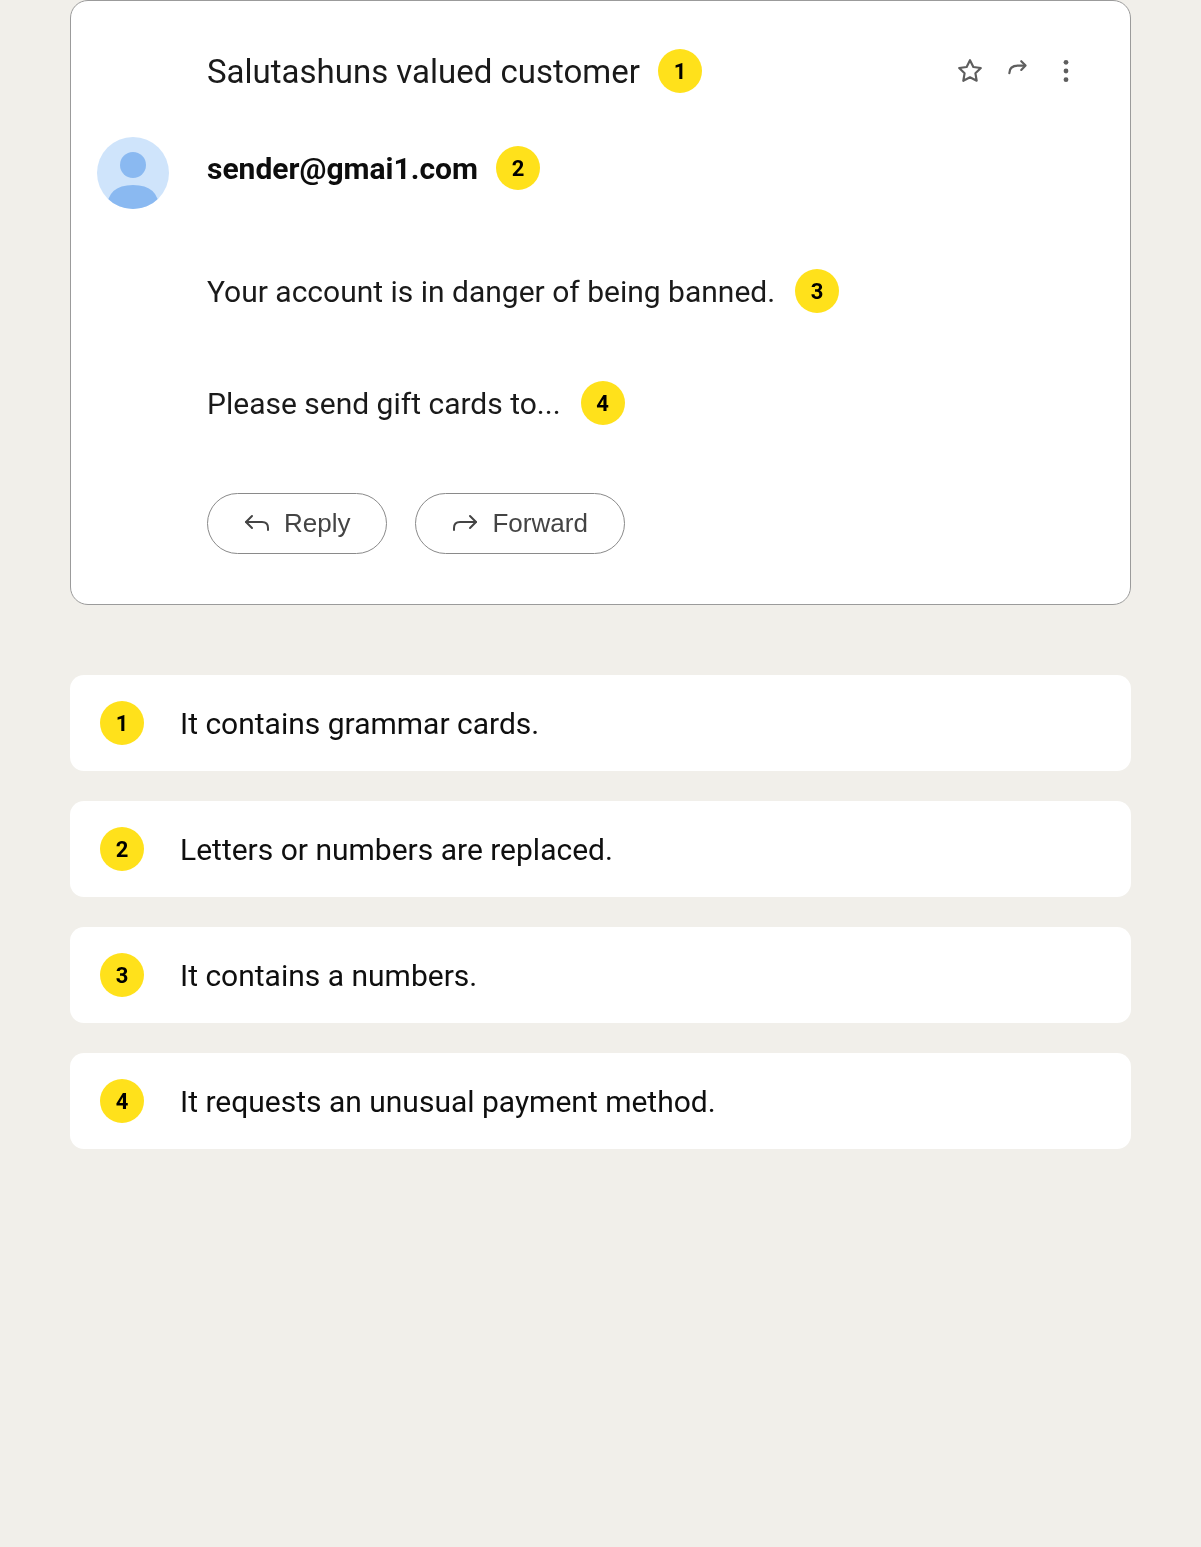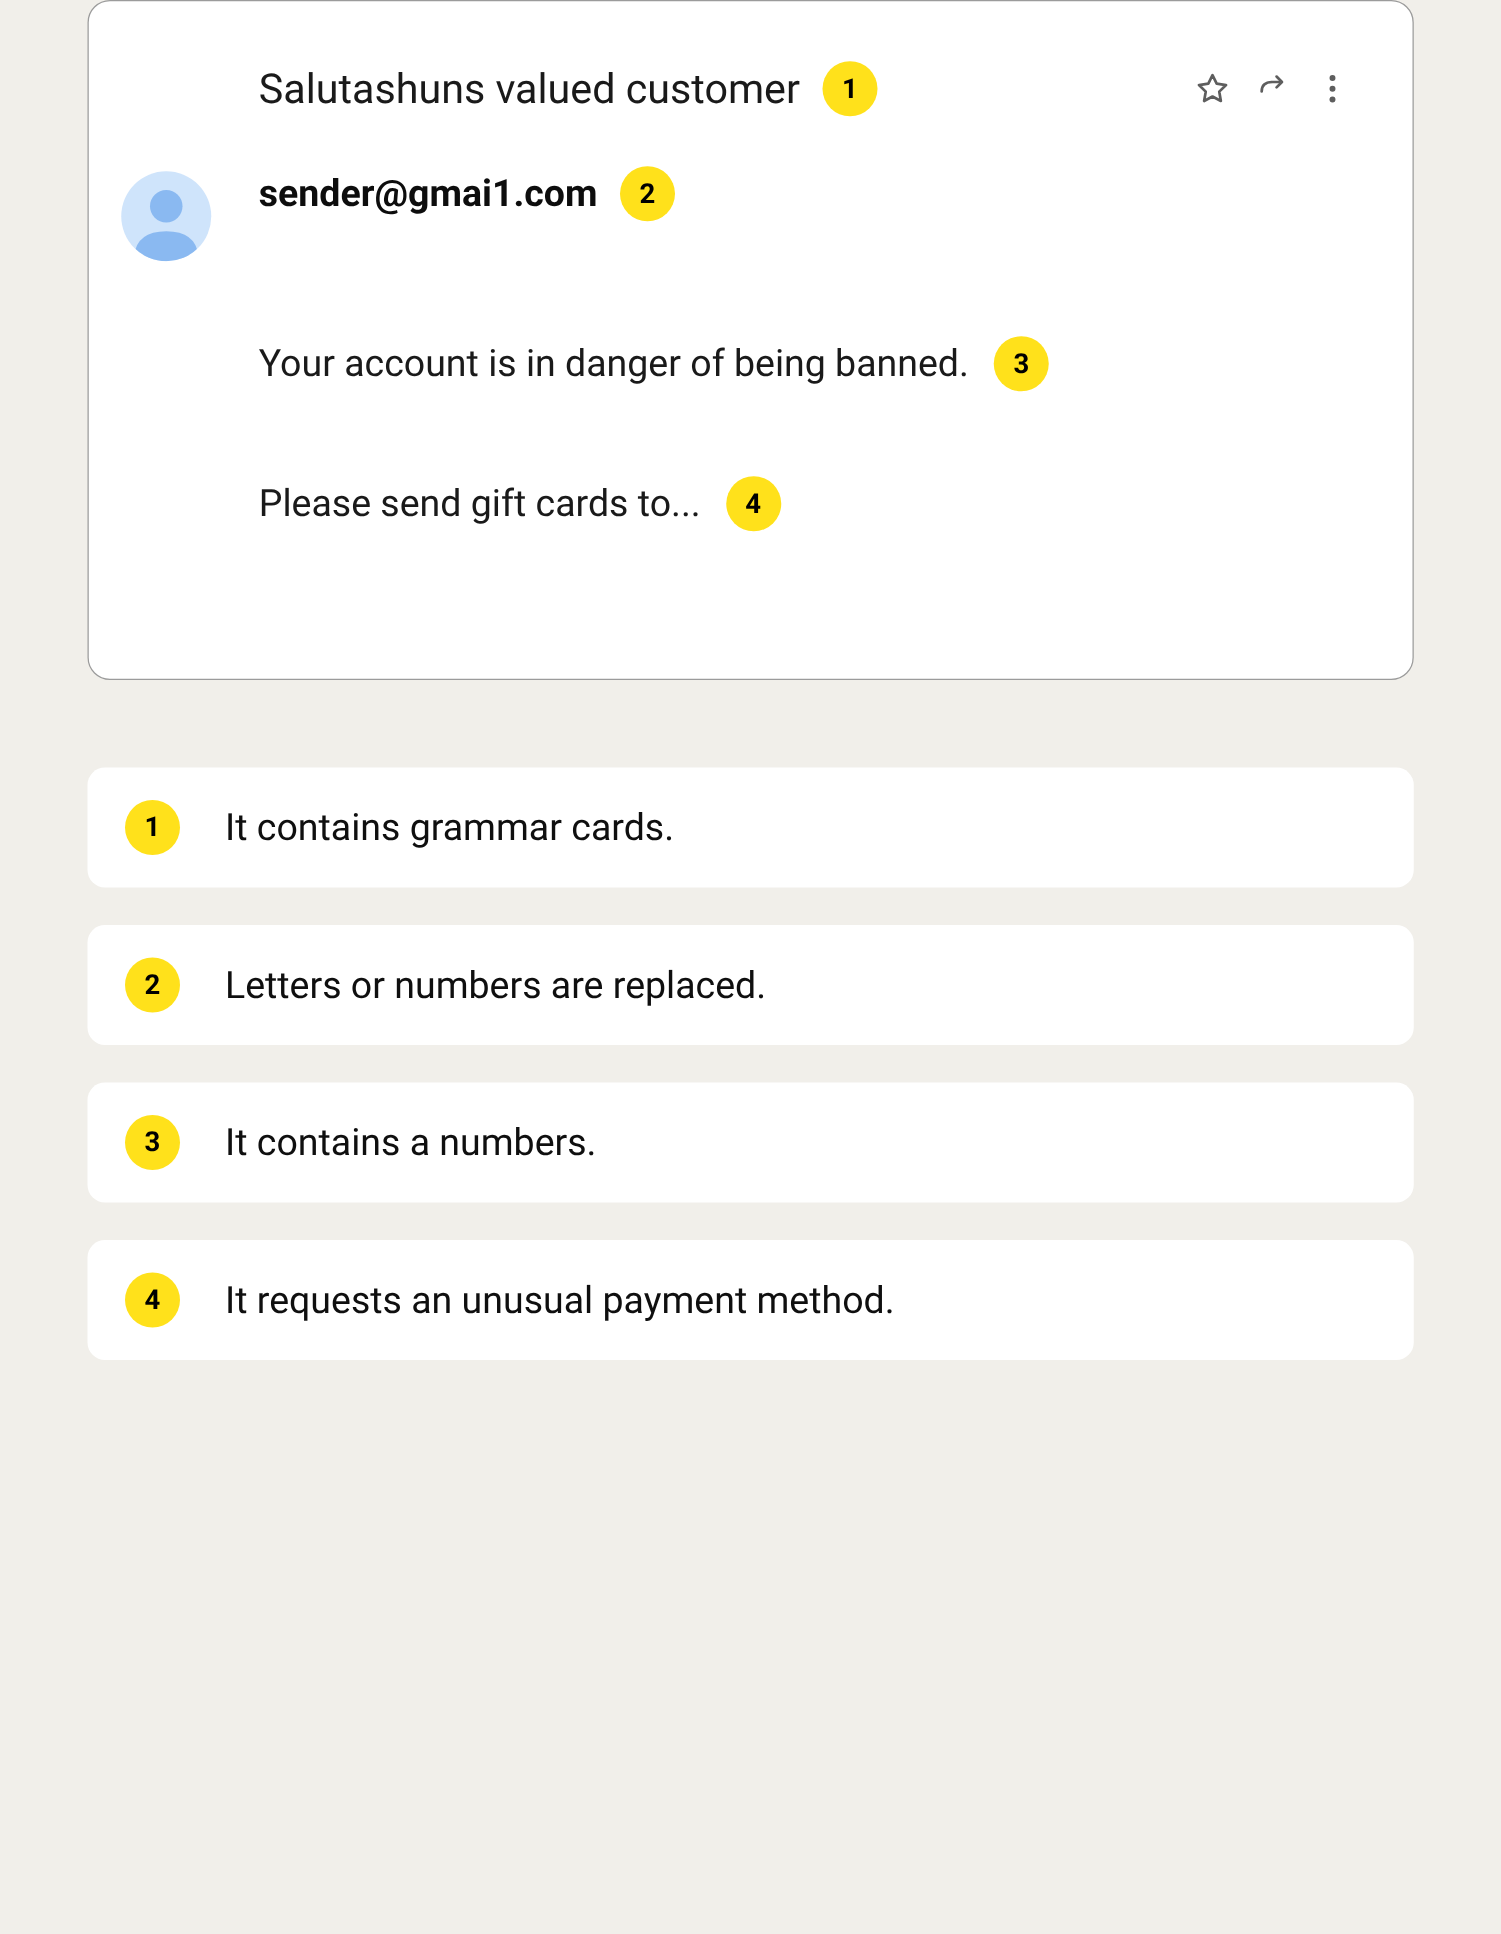--- a/index.html
+++ b/index.html
@@ -69,21 +69,21 @@
     .icon-btn {
       width: 28px;
       height: 28px;
       display: inline-flex;
       align-items: center;
       justify-content: center;
       cursor: pointer;
     }
     .email-sender-row {
       display: flex;
-      align-items: flex-start;
+      align-items: center;
       margin-bottom: 10px;
     }
     .avatar {
       width: 72px;
       height: 72px;
       border-radius: 50%;
       background: #cfe4fb;
       display: flex;
       align-items: flex-end;
       justify-content: center;
@@ -211,20 +211,38 @@
         <span class="body-text">Your account is in danger of being banned.</span>
         <span class="badge">3</span>
       </div>
       <div class="body-line">
         <span class="body-text">Please send gift cards to...</span>
         <span class="badge">4</span>
       </div>
     </div>
 
     <div class="email-buttons">
+      <button class="pill-button">
+        <span>
+          <svg width="26" height="20" viewBox="0 0 26 20" fill="none" stroke="#444" stroke-width="2" stroke-linecap="round" stroke-linejoin="round">
+              <polyline points="8 4 2 10 8 16"></polyline>
+              <path d="M2 10 H 18 C 22 10 24 12 24 16 V 18"></path>
+            </svg>
+        </span>
+        <span>Reply</span>
+      </button>
+      <button class="pill-button">
+        <span>
+          <svg width="26" height="20" viewBox="0 0 26 20" fill="none" stroke="#444" stroke-width="2" stroke-linecap="round" stroke-linejoin="round">
+              <polyline points="18 4 24 10 18 16"></polyline>
+              <path d="M24 10 H 8 C 4 10 2 12 2 16 V 18"></path>
+            </svg>
+        </span>
+        <span>Forward</span>
+      </button>
     </div>
 
   </div>
 
   <div class="legend">
     <div class="legend-item">
       <span class="badge">1</span>
       <span class="legend-text">It contains grammar cards.</span>
     </div>
     <div class="legend-item">

